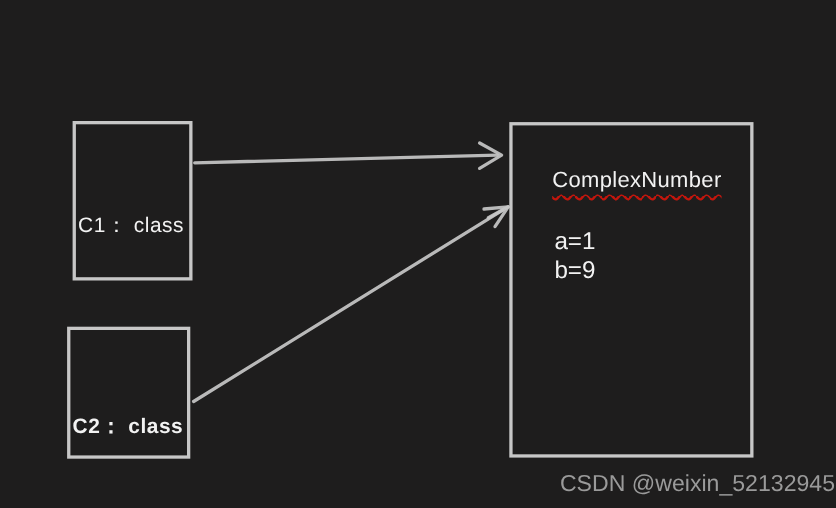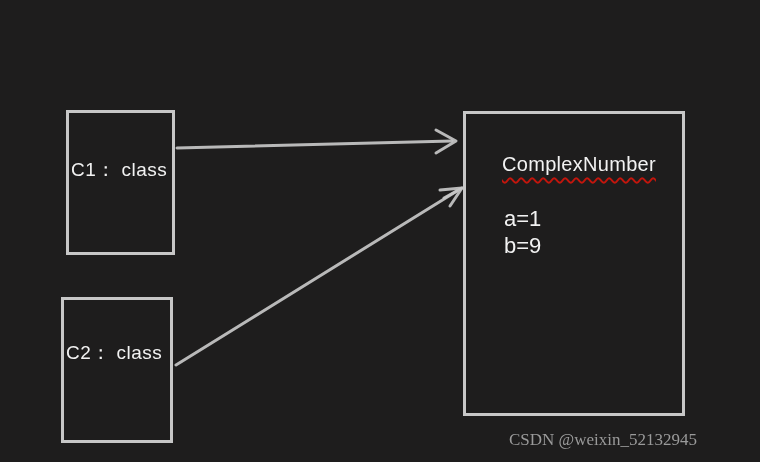--- a/index.html
+++ b/index.html
@@ -36,31 +36,32 @@
     fill: none;
     opacity: 0.92;
   }
 
   .dbox {
     position: absolute;
     border: 3px solid var(--chalk);
     background: transparent;
   }
   .box-c1 { left: 66px;  top: 110px; width: 109px; height: 145px; }
-  .box-c2 { left: 61px;  top: 297px; width: 112px; height: 146px; }
+  .box-c2 { left: 61px;  top: 297px; width: 112px; height: 120px; font-weight: bold; }
   .box-complex { left: 463px; top: 111px; width: 222px; height: 305px; }
 
   .box-label {
     position: absolute;
     left: 2px;
     color: var(--text);
     font-size: 19px;
     line-height: 24px;
     white-space: nowrap;
     letter-spacing: 0.5px;
+    margin-top: 36px;
   }
   .box-c1 .box-label { top: 45px; }
   .box-c2 .box-label { top: 41px; }
 
   .complex-title {
     position: absolute;
     left: 36px;
     top: 37px;
     color: var(--text);
     font-size: 20px;
@@ -93,25 +94,24 @@
     line-height: 18px;
     white-space: nowrap;
     letter-spacing: 1px;
     z-index: 1;
   }
   .wm-csdn {
     position: absolute;
     left: 509px;
     top: 427px;
     color: var(--watermark);
-    font-size: 17px;
+    font-size: 21px;
     line-height: 26px;
     white-space: nowrap;
     z-index: 2;
-    font-family: Liberation Serif, serif;
   }
 </style>
 </head>
 <body>
 
 <div class="canvas">
 
   <svg class="arrows-layer" viewBox="0 0 760 462" xmlns="http://www.w3.org/2000/svg">
 
     <g>

